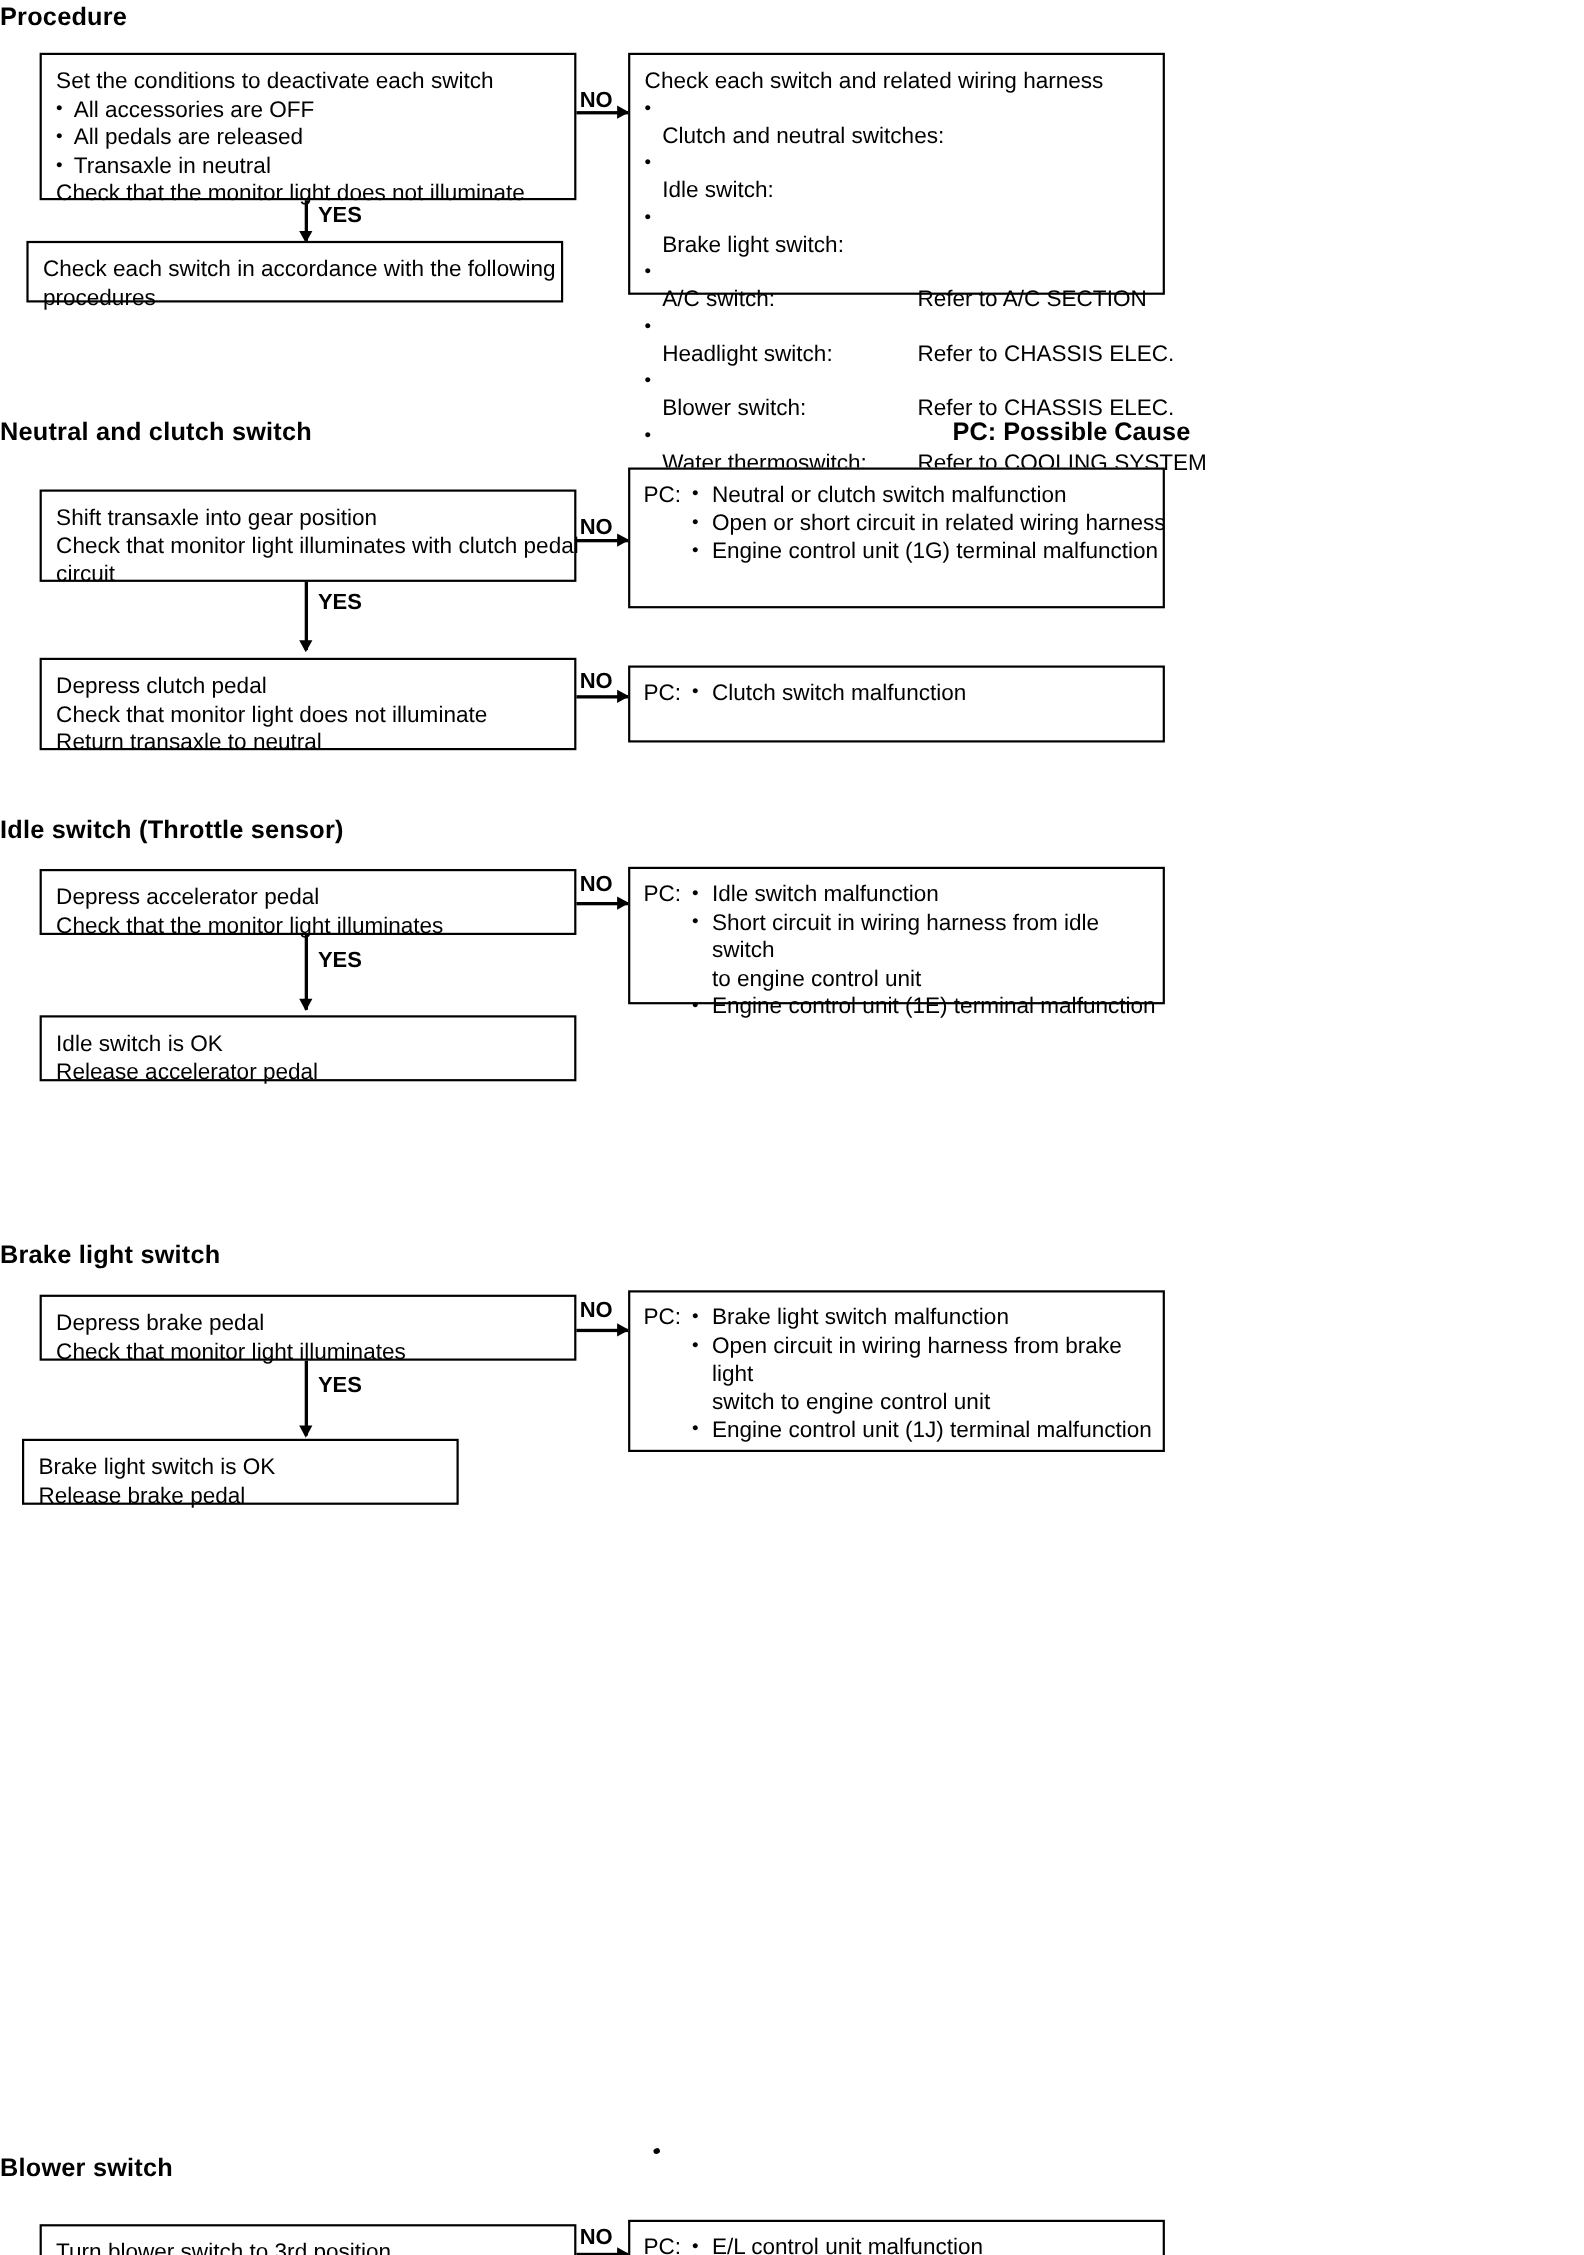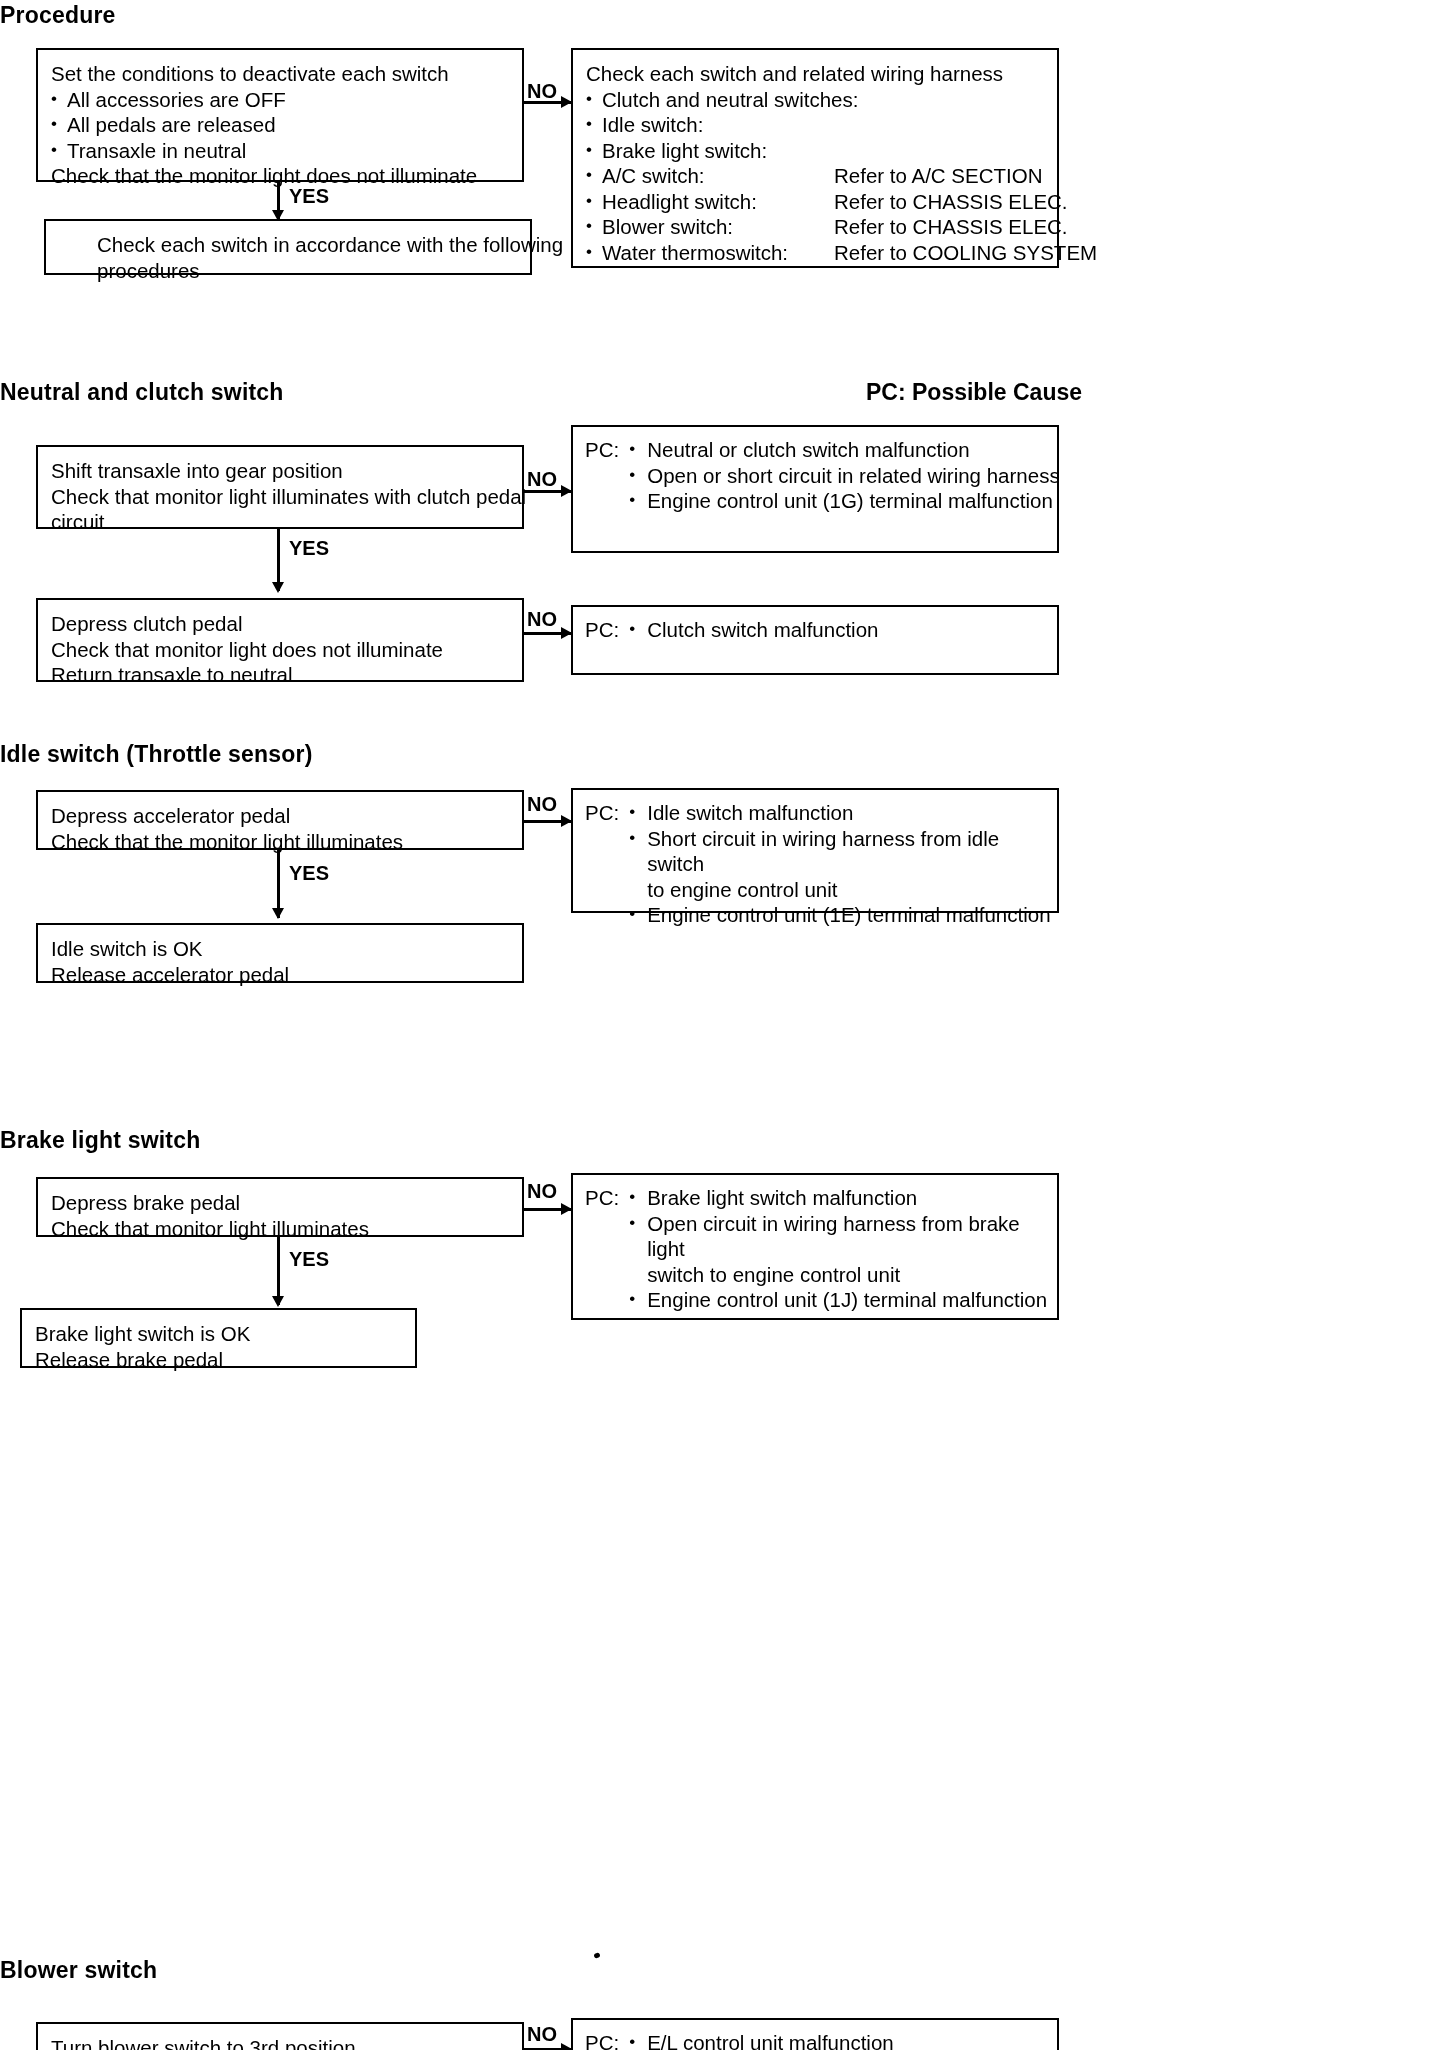--- a/index.html
+++ b/index.html
@@ -83,20 +83,21 @@
   .bulrow::before {
     content: "\2022";
     position: absolute;
     left: 0px;
     top: -1px;
     font-size: 17px;
   }
   .bulrow .lbl {
     display: inline-block;
     width: 232px;
+    margin-top: 24px;
   }
   .bulrow .ref {
     display: inline-block;
   }
 
   
   .pcwrap {
     display: flex;
     padding: 10px 0 0 12px;
   }
@@ -182,21 +183,21 @@
       <div class="bul">All pedals are released</div>
       <div class="bul">Transaxle in neutral</div>
       <div class="line">Check that the monitor light does not illuminate</div>
     </div>
   </div>
 
   <div class="vline" style="left:277px; top:182px; height:38px;"></div>
   <div class="arrow-down" style="left:272px; top:210px;"></div>
   <div class="branch-label" style="left:289px; top:185px;">YES</div>
 
-  <div class="box" style="left:44px; top:219px; width:488px; height:56px;padding-left:38px;">
+  <div class="box" style="left:24px; top:219px; width:488px; height:56px;">
     <div class="box-inner">
       <div class="line">Check each switch in accordance with the following</div>
       <div class="line">procedures</div>
     </div>
   </div>
 
   <div class="hline" style="left:524px; top:101px; width:48px;"></div>
   <div class="arrow-right" style="left:561px; top:96px;"></div>
   <div class="branch-label" style="left:527px; top:80px;">NO</div>
 

